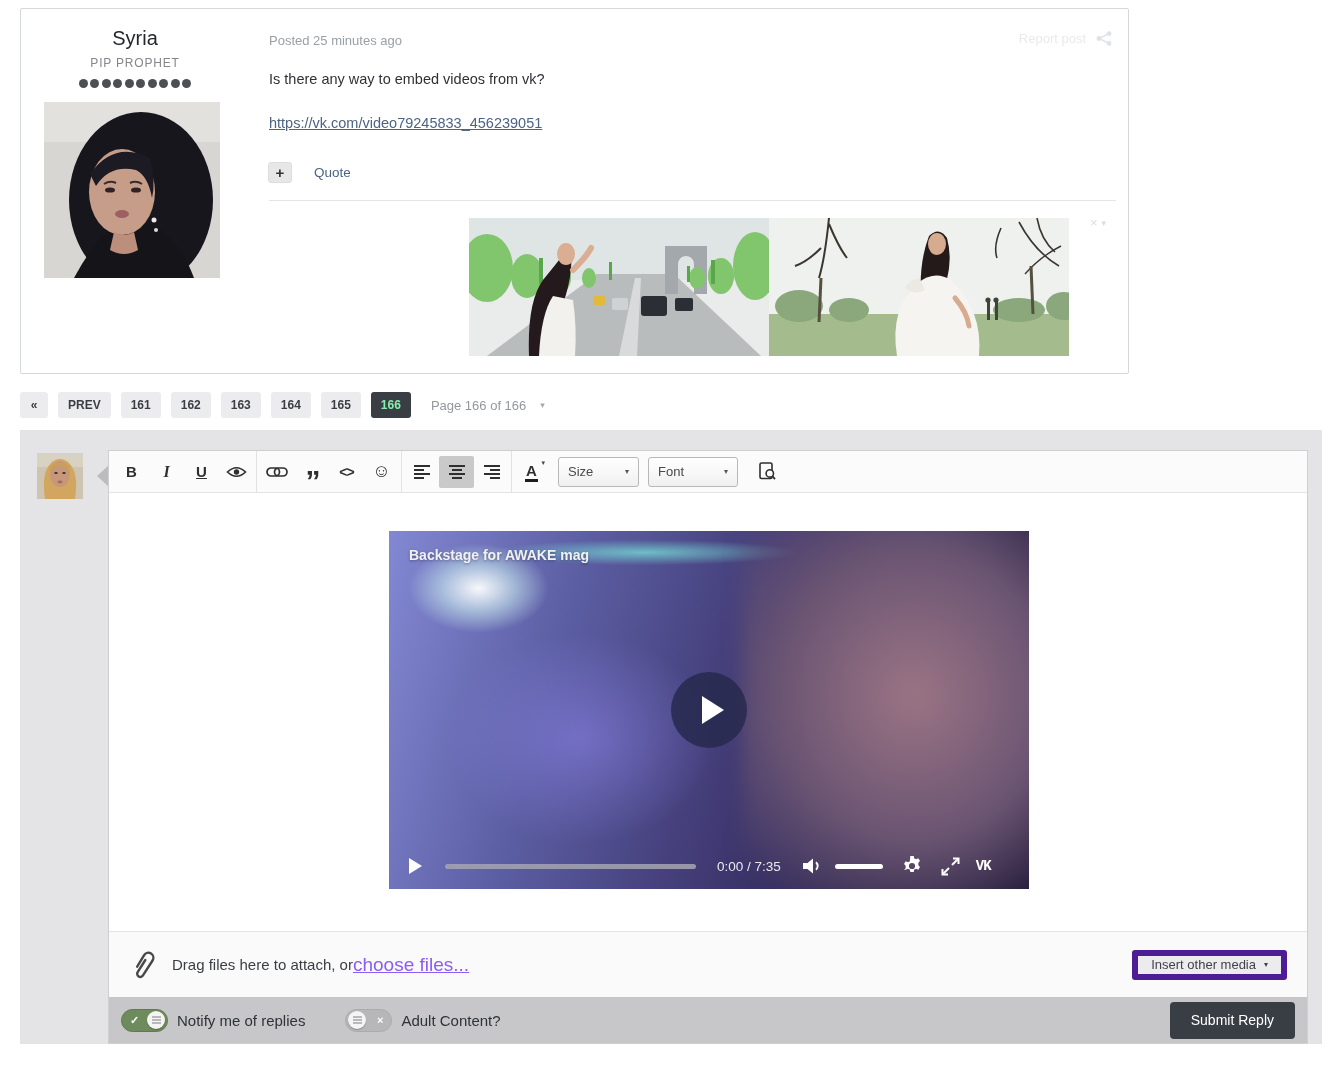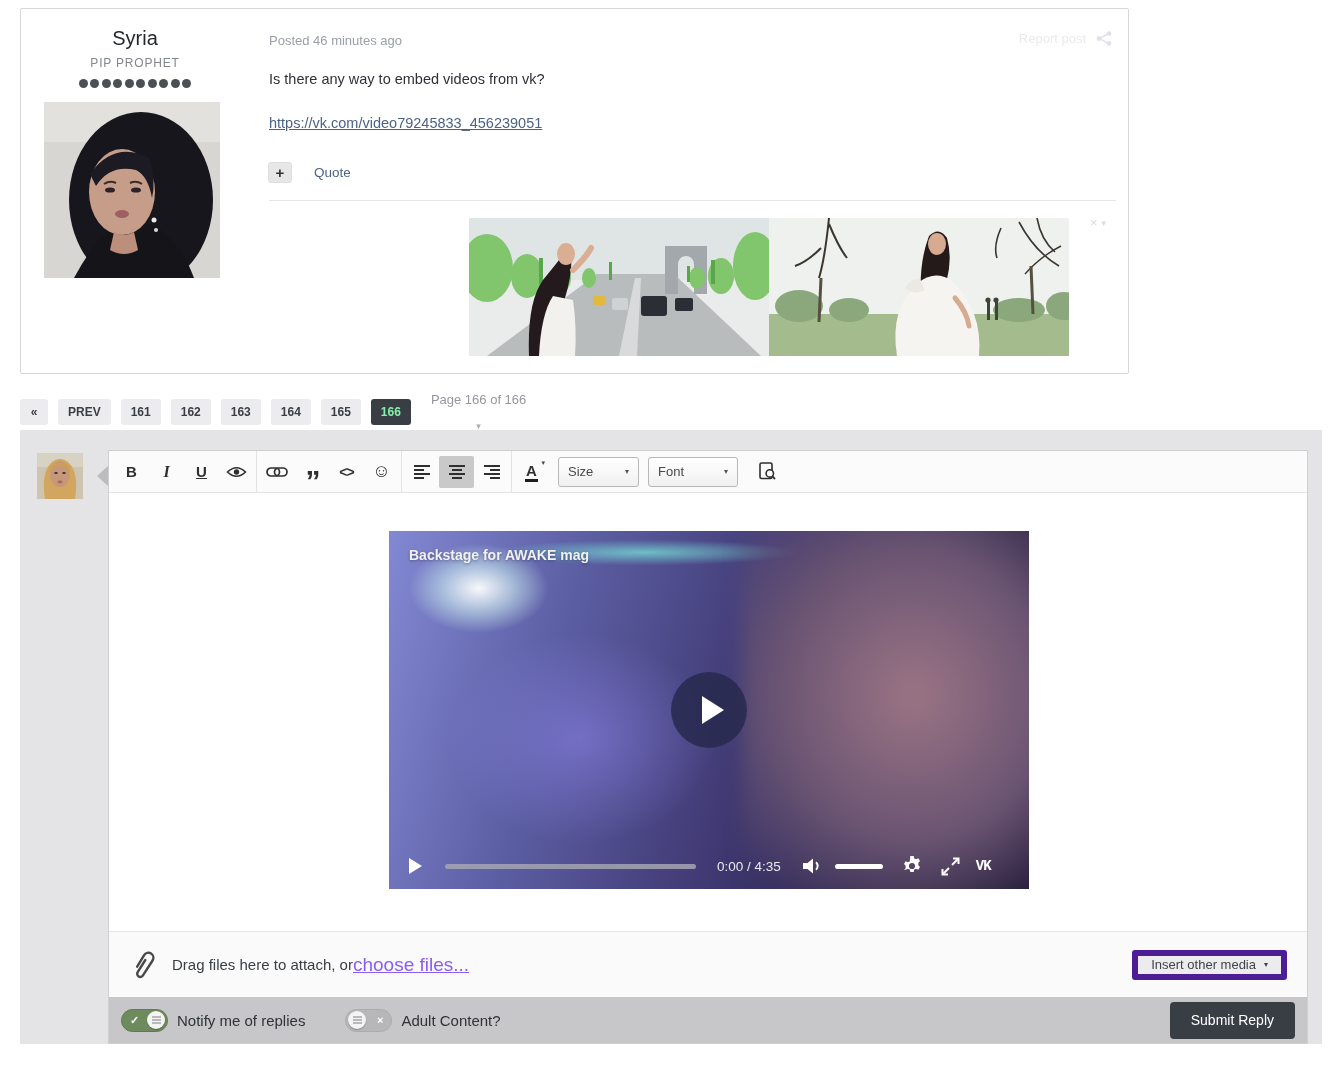--- a/index.html
+++ b/index.html
@@ -36,21 +36,21 @@
                    display:flex; align-items:center; gap:4px; cursor:pointer; }
   .embed-dismiss .caret { font-size:9px; }
 
   
   .pagination { position:absolute; left:20px; top:392px; display:flex; align-items:center; gap:10px; }
   .page-btn { height:26px; min-width:28px; padding:0 10px; background:#ececee; border-radius:3px;
               font-size:12px; font-weight:bold; color:#3a3e44; display:flex; align-items:center;
               justify-content:center; cursor:pointer; }
   .page-btn.active { background:#393d44; color:#86efac; cursor:default; }
   .page-summary { margin-left:10px; font-size:13px; color:#94989e; display:flex; align-items:center;
-                  gap:14px; cursor:pointer;flex-direction:column; }
+                  gap:14px; cursor:pointer; }
   .page-summary .caret { font-size:9px; color:#a7abb0; }
 
   
   .editor-region { position:absolute; left:20px; top:430px; width:1302px; height:614px; background:#e4e4e6; }
   .editor-avatar { position:absolute; left:17px; top:23px; width:46px; height:46px; cursor:pointer; }
   .editor-arrow { position:absolute; left:77px; top:36px; width:0; height:0;
                   border-top:10px solid transparent; border-bottom:10px solid transparent;
                   border-right:11px solid #bcbcbe; }
   .editor-box { position:absolute; left:88px; top:20px; width:1200px; background:#fff;
                 border:1px solid #cfcfd1; }
@@ -176,21 +176,21 @@
       <path d="M60 82 q6 -4 12 -1" stroke="#3a2c2c" stroke-width="2" fill="none"></path>
       <path d="M86 81 q6 -3 12 1" stroke="#3a2c2c" stroke-width="2" fill="none"></path>
       <ellipse cx="78" cy="112" rx="7" ry="4" fill="#9d5f62"></ellipse>
       <path d="M70 130 q10 6 20 0 l4 18 q-14 8 -28 0 Z" fill="#bb8f7b"></path>
       <circle cx="110" cy="118" r="2.5" fill="#eceaea"></circle>
       <circle cx="112" cy="128" r="2" fill="#dcdada"></circle>
     </svg>
   </div>
 
   <div class="content-col">
-    <div class="posted-row">Posted 46 minutes ago</div>
+    <div class="posted-row">Posted 25 minutes ago</div>
 
     <div class="report-row">
       <span>Report post</span>
       <svg width="16" height="15" viewBox="0 0 16 15">
         <g fill="#dfe2e7">
           <circle cx="13" cy="2.6" r="2.4"></circle>
             <circle cx="3" cy="7.5" r="2.4"></circle>
             <circle cx="13" cy="12.4" r="2.4"></circle>
         </g>
         <g stroke="#dfe2e7" stroke-width="1.5">
@@ -397,21 +397,21 @@
     </div>
 
     <div class="editor-content">
       <div class="video-player">
         <div class="video-face"></div>
         <div class="video-title">Backstage for AWAKE mag</div>
         <div class="play-big"></div>
         <div class="video-controls">
           <div class="play-small"></div>
           <div class="progress-track"></div>
-          <div class="video-time">0:00 / 4:35</div>
+          <div class="video-time">0:00 / 7:35</div>
           <div class="vol-icon">
             <svg width="20" height="16" viewBox="0 0 20 16">
               <polygon points="0,5 4.5,5 10,0.5 10,15.5 4.5,11 0,11" fill="#fff"></polygon>
               <path d="M13 4.2 a5.2 5.2 0 0 1 0 7.6" stroke="#fff" fill="none" stroke-width="1.9"></path>
             </svg>
           </div>
           <div class="vol-track"></div>
           <div class="gear-btn">
             <svg width="20" height="20" viewBox="0 0 20 20">
               <path fill="#fff" fill-rule="evenodd" d="M8.3 0h3.4l.5 2.4a7.8 7.8 0 0 1 1.9.8l2.2-1 1.7 2.9-1.7 1.7a7.8 7.8 0 0 1 0 2.4l1.7 1.7-1.7 2.9-2.2-1a7.8 7.8 0 0 1-1.9.8l-.5 2.4H8.3l-.5-2.4a7.8 7.8 0 0 1-1.9-.8l-2.2 1L2 13.9l1.7-1.7a7.8 7.8 0 0 1 0-2.4L2 8.1l1.7-2.9 2.2 1a7.8 7.8 0 0 1 1.9-.8zM10 13.1a3.1 3.1 0 1 0 0-6.2 3.1 3.1 0 0 0 0 6.2z"></path>

